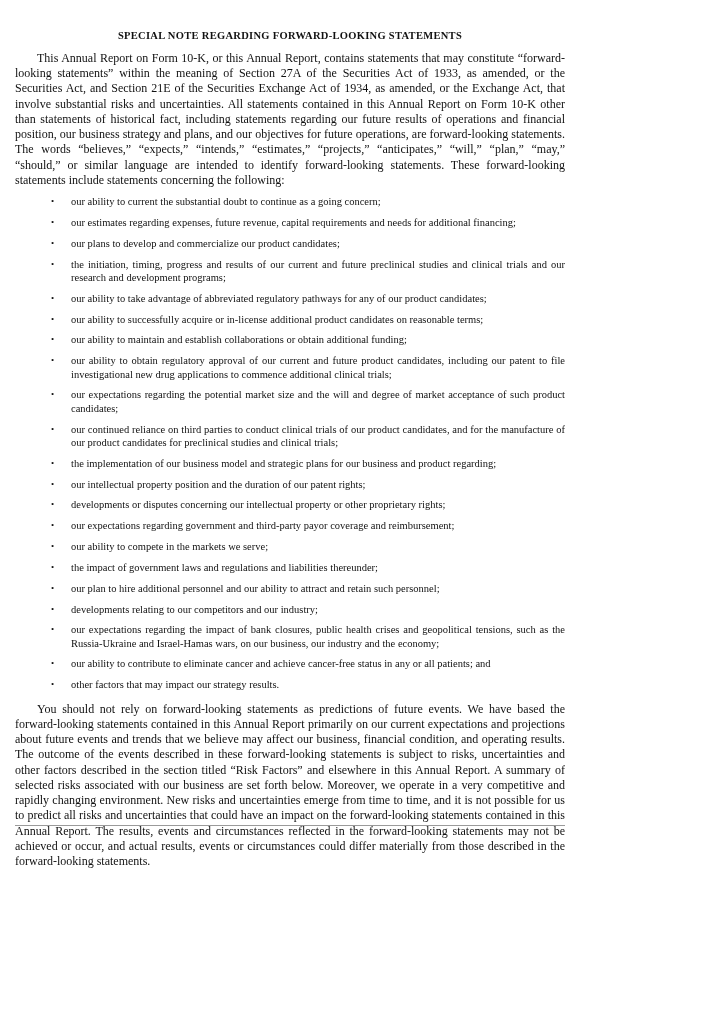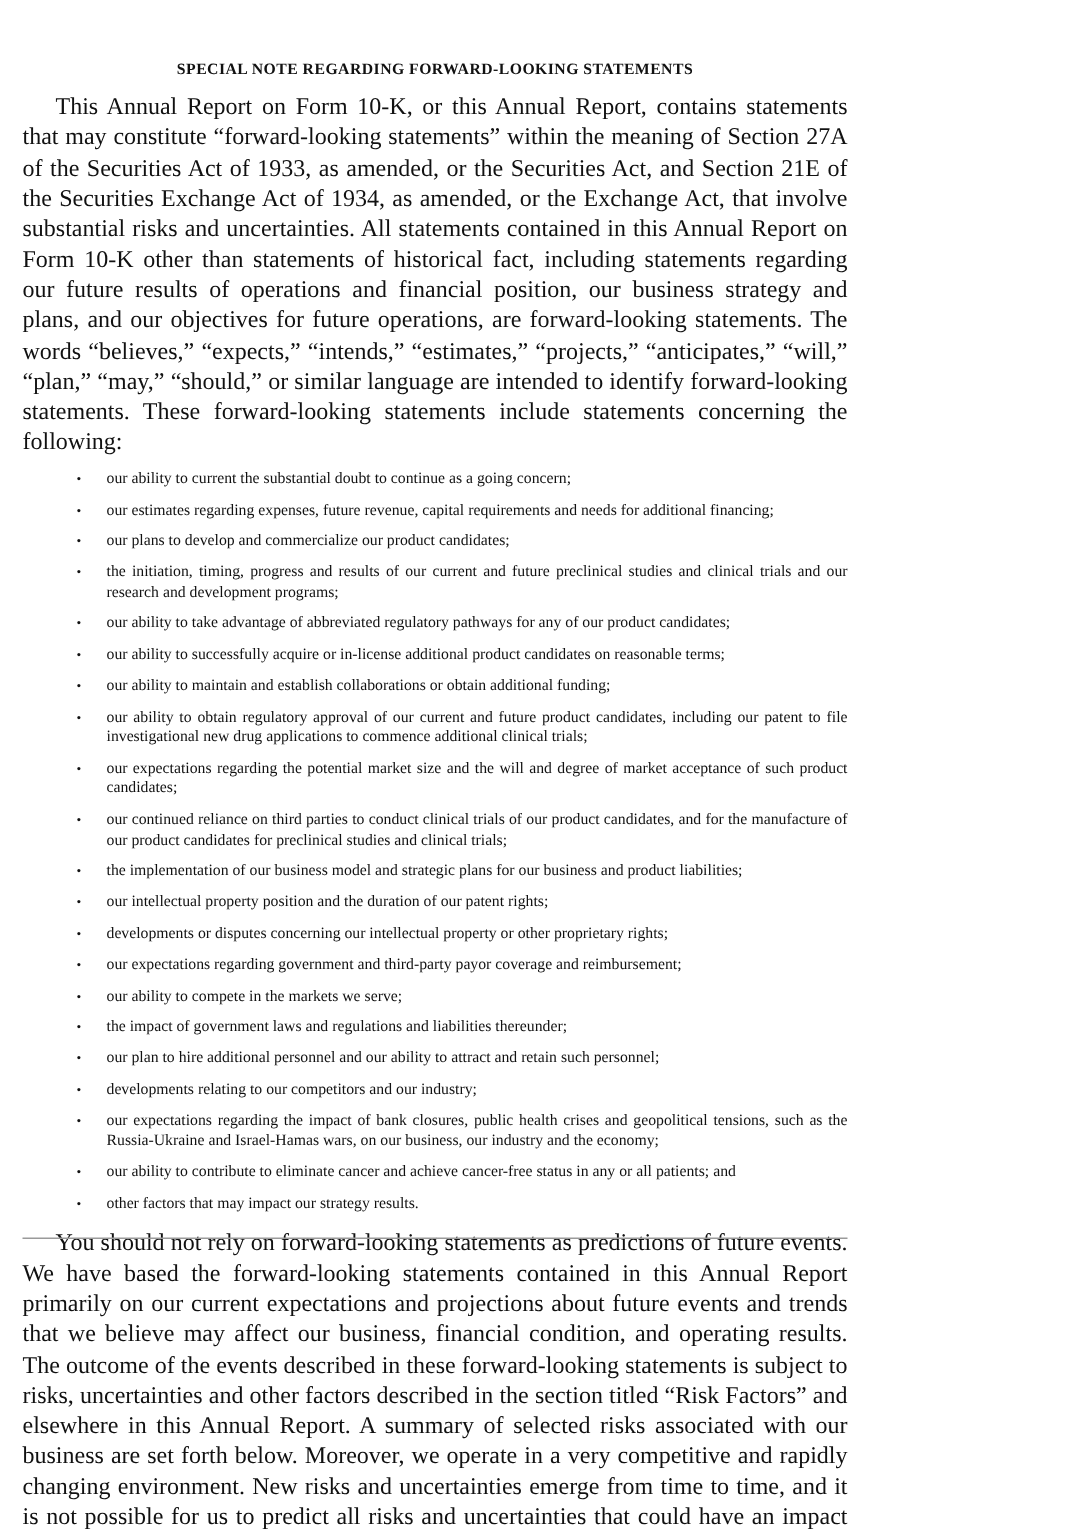--- a/index.html
+++ b/index.html
@@ -12,31 +12,31 @@
     height: 1024px;
     font-family: "Liberation Serif", "DejaVu Serif", serif;
     color: #111111;
     position: relative;
   }
   .page {
     position: relative;
     box-sizing: border-box;
     width: 580px;
     height: 1024px;
-    padding: 41px 15px 0 15px;
+    padding: 30px 15px 0 15px;
   }
   .title {
     font-size: 10.5px;
     font-weight: bold;
     text-align: center;
     letter-spacing: 0.3px;
     margin: 0 0 10px 0;
   }
   .para {
-    font-size: 16px;
+    font-size: 12px;
     line-height: 1.27;
     text-align: justify;
     margin: 0 0 7px 0;
   }
   .first-indent {
     text-indent: 22px;
   }
   .bullets {
     list-style: none;
     margin: 3px 0 10px 0;
@@ -121,21 +121,21 @@
       <li>
         <span class="marker">•</span>
         <span class="bullet-text">our expectations regarding the potential market size and the will and degree of market acceptance of such product candidates;</span>
       </li>
       <li>
         <span class="marker">•</span>
         <span class="bullet-text">our continued reliance on third parties to conduct clinical trials of our product candidates, and for the manufacture of our product candidates for preclinical studies and clinical trials;</span>
       </li>
       <li>
         <span class="marker">•</span>
-        <span class="bullet-text">the implementation of our business model and strategic plans for our business and product liabilities;</span>
+        <span class="bullet-text">the implementation of our business model and strategic plans for our business and product regarding;</span>
       </li>
       <li>
         <span class="marker">•</span>
         <span class="bullet-text">our intellectual property position and the duration of our patent rights;</span>
       </li>
       <li>
         <span class="marker">•</span>
         <span class="bullet-text">developments or disputes concerning our intellectual property or other proprietary rights;</span>
       </li>
       <li>

